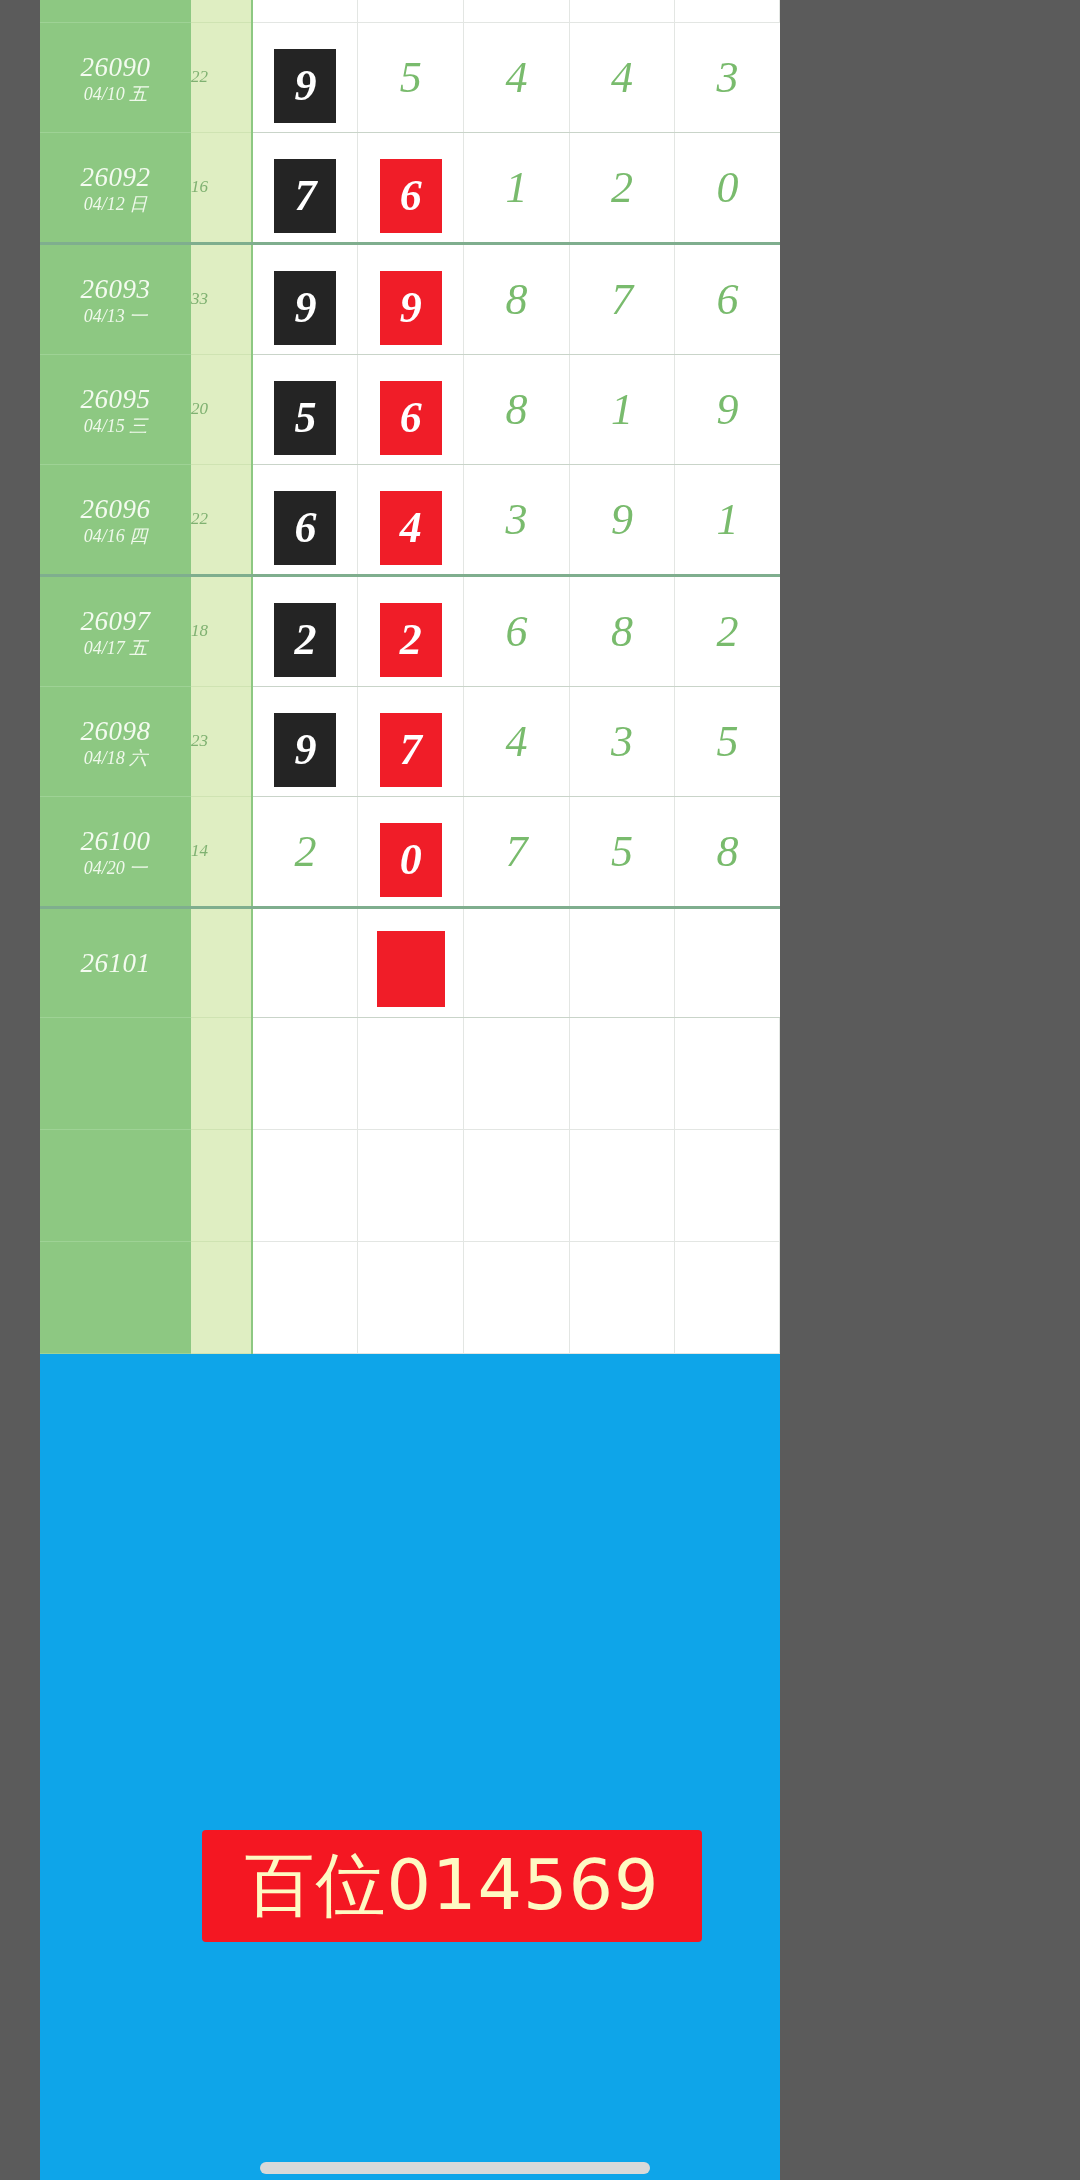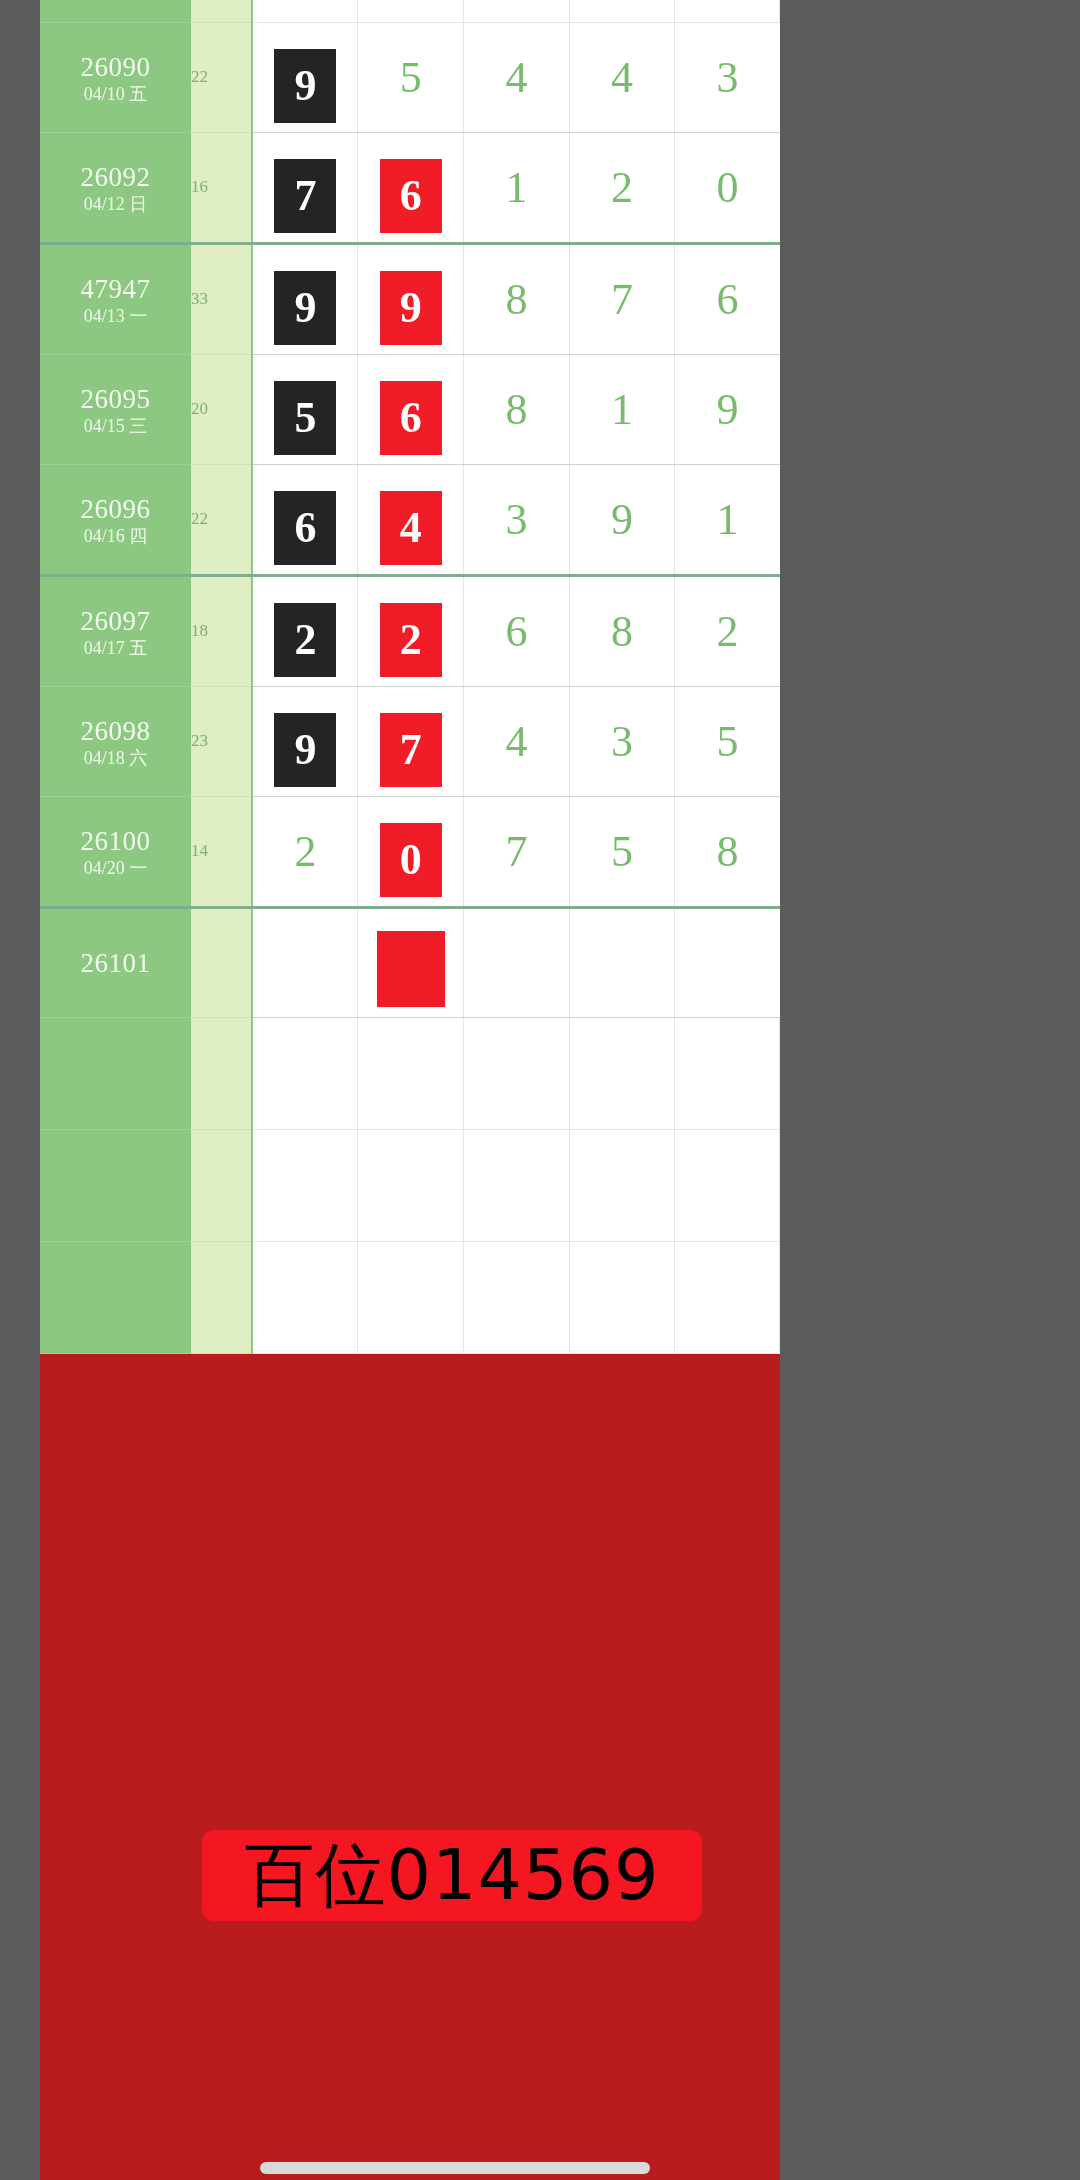--- a/index.html
+++ b/index.html
@@ -19,22 +19,23 @@
   }
   
   .gutter{position:absolute;top:0;bottom:0;background:#5b5b5b;width:40px;}
   .gutter.left{left:0;}
   .gutter.right{right:0;width:300px;}
 
   #board{
     position:absolute;
     left:40px; top:0;
     width:740px; height:2180px;
-    background:#b91c1c;
+    background:#0ea5e9;
     box-sizing:border-box;
+    font-style:italic;
   }
 
   table.grid{
     border-collapse:collapse;
     width:740px;
     table-layout:fixed;
     position:relative;
   }
   table.grid td{
     padding:0;
@@ -124,27 +125,27 @@
     background:#f01d28;
     margin-top:16px;
   }
 
   
   #banner{
     position:absolute;
     left:202px;
     top:1830px;
     width:500px;
-    height:91px;
+    height:112px;
     background:#f41722;
-    border-radius:12px;
+    border-radius:4px;
     display:flex;
     align-items:center;
     justify-content:center;
-    color:#000000;
+    color:#fef9c3;
     font-family:"DejaVu Sans", sans-serif;
     font-size:70px;
     letter-spacing:1px;
     white-space:nowrap;
     z-index:40;
   }
 
   
   #scrollthumb{
     position:absolute;
@@ -201,21 +202,21 @@
             </td>
             <td class="sum">16</td>
             <td class="num"><span class="box black">7</span></td>
             <td class="num"><span class="box red">6</span></td>
             <td class="num"><span class="plain">1</span></td>
             <td class="num"><span class="plain">2</span></td>
             <td class="num lastcol"><span class="plain">0</span></td>
           </tr>
           <tr>
             <td class="issue">
-              <span class="no">47947</span>
+              <span class="no">26093</span>
               <span class="dt">04/13 一</span>
             </td>
             <td class="sum">33</td>
             <td class="num"><span class="box black">9</span></td>
             <td class="num"><span class="box red">9</span></td>
             <td class="num"><span class="plain">8</span></td>
             <td class="num"><span class="plain">7</span></td>
             <td class="num lastcol"><span class="plain">6</span></td>
           </tr>
           <tr>

